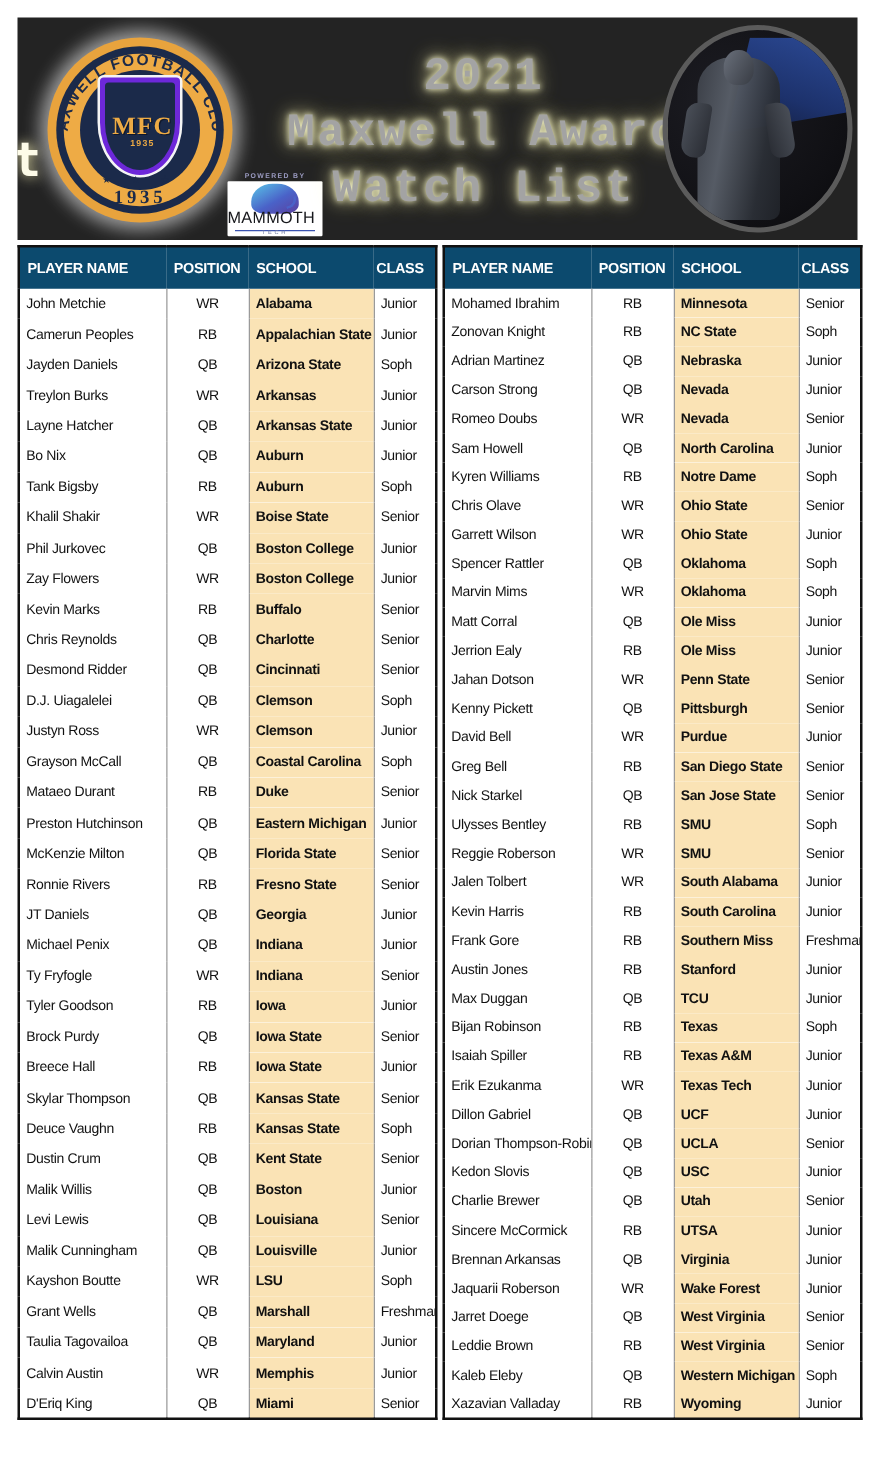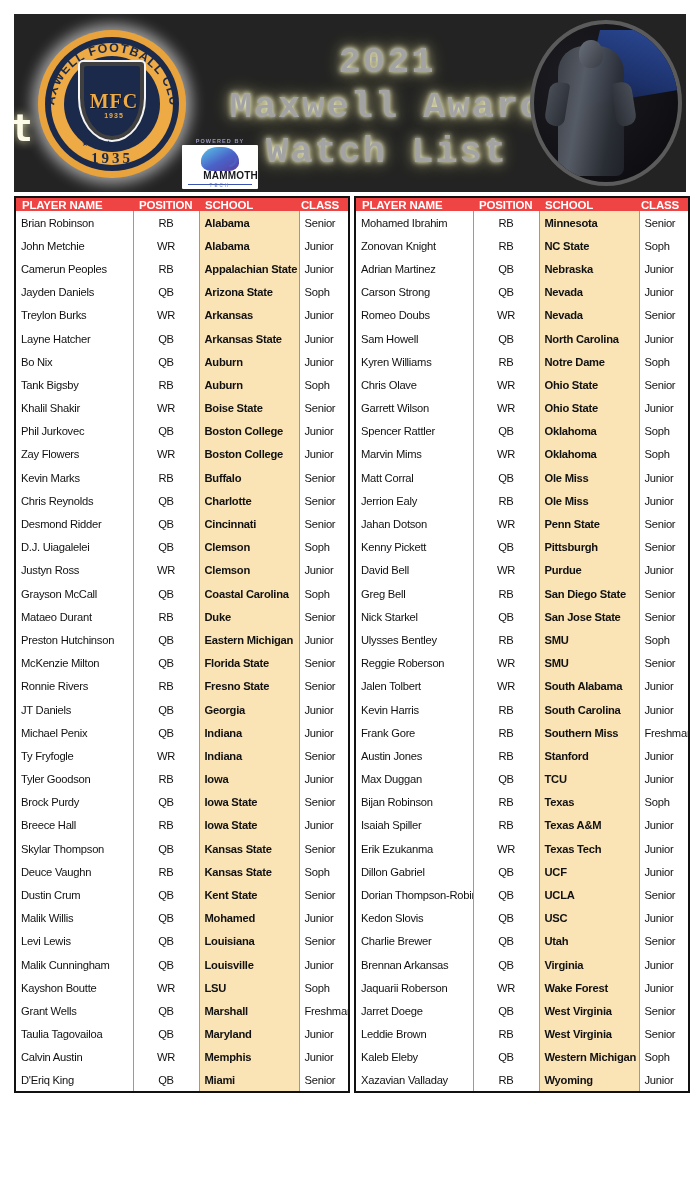--- a/index.html
+++ b/index.html
@@ -49,21 +49,21 @@
   }
   .crest-ring4 {
     position: absolute; left: 26px; top: 26px;
     width: 96px; height: 96px; border-radius: 50%;
     background: #1b2a4a;
   }
   .crest-shield {
     position: absolute;
     left: 40px; top: 30px;
     width: 68px; height: 82px;
-    background: #404040;
+    background: #6d28d9;
     border: 2px solid #f4f4f4;
     border-radius: 5px 5px 34px 34px / 5px 5px 44px 44px;
   }
   .crest-shield-inner {
     position: absolute;
     left: 4px; top: 4px; right: 4px; bottom: 4px;
     background: #1b2a4a;
     border-radius: 3px 3px 30px 30px / 3px 3px 40px 40px;
   }
   .crest-mfc {
@@ -151,24 +151,24 @@
     left: 46px; top: 13px;
     width: 10px; height: 8px;
     border-bottom: 2px solid #4a62c8;
     border-right: 2px solid #4a62c8;
     border-radius: 0 0 8px 0;
     transform: rotate(-18deg);
   }
   .mammoth-name {
     position: absolute;
     left: 0; bottom: 8px; width: 76px;
-    text-align: right;
+    text-align: left;
     font-family: "Liberation Sans", sans-serif;
-    font-weight: bold;
-    font-size: 10px;
+    font-weight: normal;
+    font-size: 13px;
     letter-spacing: 0.2px;
     color: #17181c;
   }
   .mammoth-sub {
     position: absolute;
     left: 0; bottom: 1px; width: 76px;
     text-align: center;
     font-size: 4.5px;
     letter-spacing: 2.2px;
     color: #6f7aa0;
@@ -266,28 +266,28 @@
     display: flex;
     gap: 4px;
   }
   .tbl {
     width: 334px;
     border-collapse: collapse;
     table-layout: fixed;
     border: 2px solid #111111;
   }
   .tbl thead th {
-    background: #ef4444;
+    background: #0c4a6e;
     color: #ffffff;
     font-family: "Liberation Sans", sans-serif;
     font-weight: bold;
     font-size: 11.5px;
     letter-spacing: -0.2px;
     text-align: left;
-    height: 14px;
+    height: 34px;
     padding: 0 6px;
     border: none;
     white-space: nowrap;
   }
   .tbl thead th.c-class { padding-left: 2px; }
   .tbl tbody td {
     height: 23.2px;
     font-family: "Liberation Sans", sans-serif;
     font-size: 11.2px;
     color: #111111;
@@ -387,29 +387,23 @@
       <thead>
         <tr>
           <th>PLAYER NAME</th>
           <th>POSITION</th>
           <th>SCHOOL</th>
           <th class="c-class">CLASS</th>
         </tr>
       </thead>
       <tbody>
           <tr>
-            <td class="cell-name">Brian Robinson</td>
-            <td class="cell-pos">RB</td>
+            <td class="cell-name">John Metchie</td>
+            <td class="cell-pos">WR</td>
             <td class="cell-school">Alabama</td>
-            <td class="cell-class">Senior</td>
-          </tr>
-          <tr>
-            <td class="cell-name">John Metchie</td>
-            <td class="cell-pos">WR</td>
-            <td class="cell-school">Alabama</td>
             <td class="cell-class">Junior</td>
           </tr>
           <tr>
             <td class="cell-name">Camerun Peoples</td>
             <td class="cell-pos">RB</td>
             <td class="cell-school">Appalachian State</td>
             <td class="cell-class">Junior</td>
           </tr>
           <tr>
             <td class="cell-name">Jayden Daniels</td>
@@ -569,21 +563,21 @@
           </tr>
           <tr>
             <td class="cell-name">Dustin Crum</td>
             <td class="cell-pos">QB</td>
             <td class="cell-school">Kent State</td>
             <td class="cell-class">Senior</td>
           </tr>
           <tr>
             <td class="cell-name">Malik Willis</td>
             <td class="cell-pos">QB</td>
-            <td class="cell-school">Mohamed</td>
+            <td class="cell-school">Boston</td>
             <td class="cell-class">Junior</td>
           </tr>
           <tr>
             <td class="cell-name">Levi Lewis</td>
             <td class="cell-pos">QB</td>
             <td class="cell-school">Louisiana</td>
             <td class="cell-class">Senior</td>
           </tr>
           <tr>
             <td class="cell-name">Malik Cunningham</td>
@@ -826,20 +820,26 @@
             <td class="cell-school">USC</td>
             <td class="cell-class">Junior</td>
           </tr>
           <tr>
             <td class="cell-name">Charlie Brewer</td>
             <td class="cell-pos">QB</td>
             <td class="cell-school">Utah</td>
             <td class="cell-class">Senior</td>
           </tr>
           <tr>
+            <td class="cell-name">Sincere McCormick</td>
+            <td class="cell-pos">RB</td>
+            <td class="cell-school">UTSA</td>
+            <td class="cell-class">Junior</td>
+          </tr>
+          <tr>
             <td class="cell-name">Brennan Arkansas</td>
             <td class="cell-pos">QB</td>
             <td class="cell-school">Virginia</td>
             <td class="cell-class">Junior</td>
           </tr>
           <tr>
             <td class="cell-name">Jaquarii Roberson</td>
             <td class="cell-pos">WR</td>
             <td class="cell-school">Wake Forest</td>
             <td class="cell-class">Junior</td>

